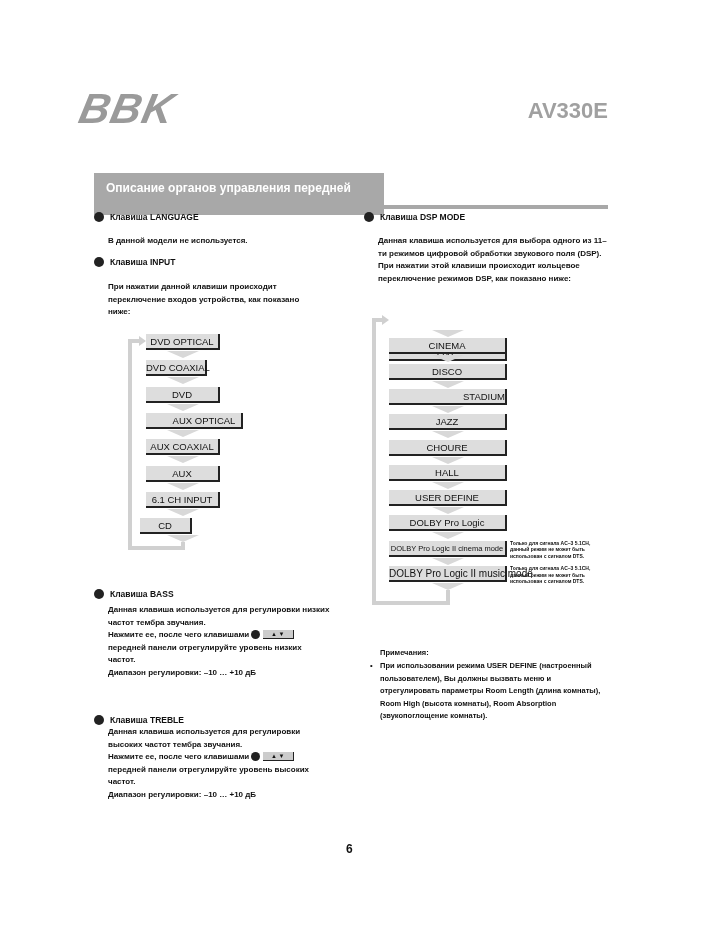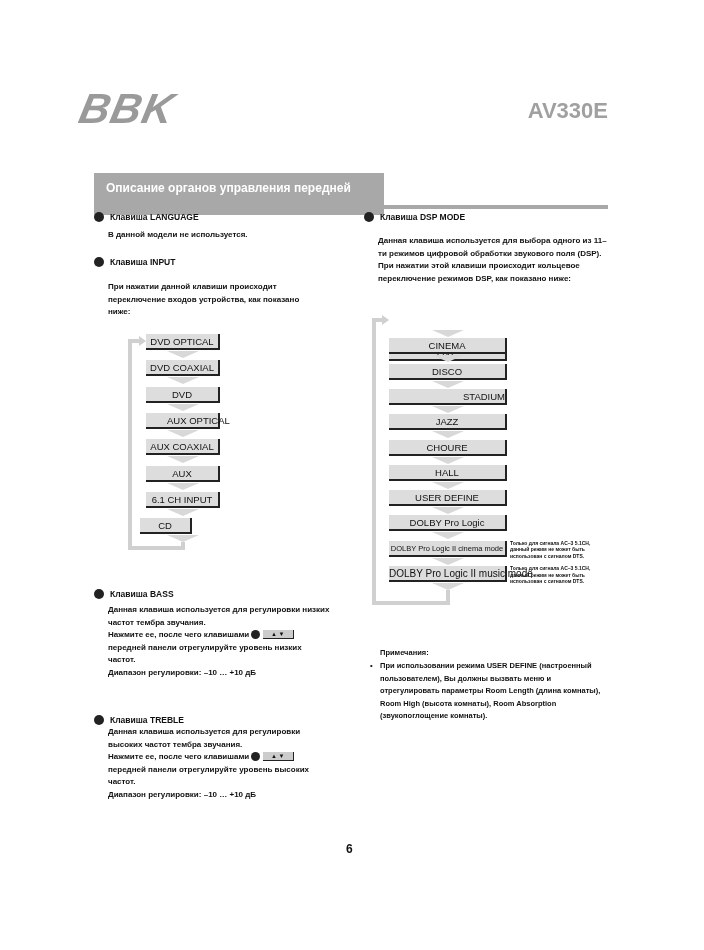--- a/index.html
+++ b/index.html
@@ -30,36 +30,36 @@
 <div class="logo">BBK</div>
 <div class="model">AV330E</div>
 
 <div class="section-banner">Описание органов управления передней панели</div>
 <div class="rule"></div>
 
 <div class="heading" style="left:94px;top:212px;">
   <span class="bullet"></span>
   <span>Клавиша LANGUAGE</span>
 </div>
-<div class="para" style="left:108px;top:229px;width:230px;">В данной модели не используется.</div>
+<div class="para" style="left:108px;top:235px;width:230px;">В данной модели не используется.</div>
 
 <div class="heading" style="left:94px;top:257px;">
   <span class="bullet"></span>
   <span>Клавиша INPUT</span>
 </div>
 <div class="para" style="left:108px;top:281px;width:215px;">При нажатии данной клавиши происходит переключение входов устройства, как показано ниже:</div>
 
 <div id="input-flow">
     <div class="box" style="left: 146px; top: 334px; width: 74px;">DVD OPTICAL</div>
     <div class="arrow" style="left: 167px; top: 351px;"></div>
-    <div class="box" style="left: 146px; top: 360.3px; width: 74px;">DVD COAXIAL</div>
+    <div class="box" style="left: 146px; top: 360.3px; width: 61px;">DVD COAXIAL</div>
     <div class="arrow" style="left: 167px; top: 377.3px;"></div>
     <div class="box" style="left: 146px; top: 386.6px; width: 74px;">DVD</div>
     <div class="arrow" style="left: 167px; top: 403.6px;"></div>
-    <div class="box" style="left: 146px; top: 412.9px; width: 74px; padding-left: 21px;">AUX OPTICAL</div>
+    <div class="box" style="left: 146px; top: 412.9px; width: 97px; padding-left: 21px;">AUX OPTICAL</div>
     <div class="arrow" style="left: 167px; top: 429.9px;"></div>
     <div class="box" style="left: 146px; top: 439.2px; width: 74px;">AUX COAXIAL</div>
     <div class="arrow" style="left: 167px; top: 456.2px;"></div>
     <div class="box" style="left: 146px; top: 465.5px; width: 74px;">AUX</div>
     <div class="arrow" style="left: 167px; top: 482.5px;"></div>
     <div class="box" style="left: 146px; top: 491.8px; width: 74px;">6.1 CH INPUT</div>
     <div class="arrow" style="left: 167px; top: 508.8px;"></div>
     <div class="box" style="left: 140px; top: 518.1px; width: 52px;">CD</div>
     <div class="arrow" style="left: 167px; top: 535.1px;"></div>
     <div class="loopline" style="left: 181px; top: 542.1px; width: 4px; height: 5.9px;"></div>

